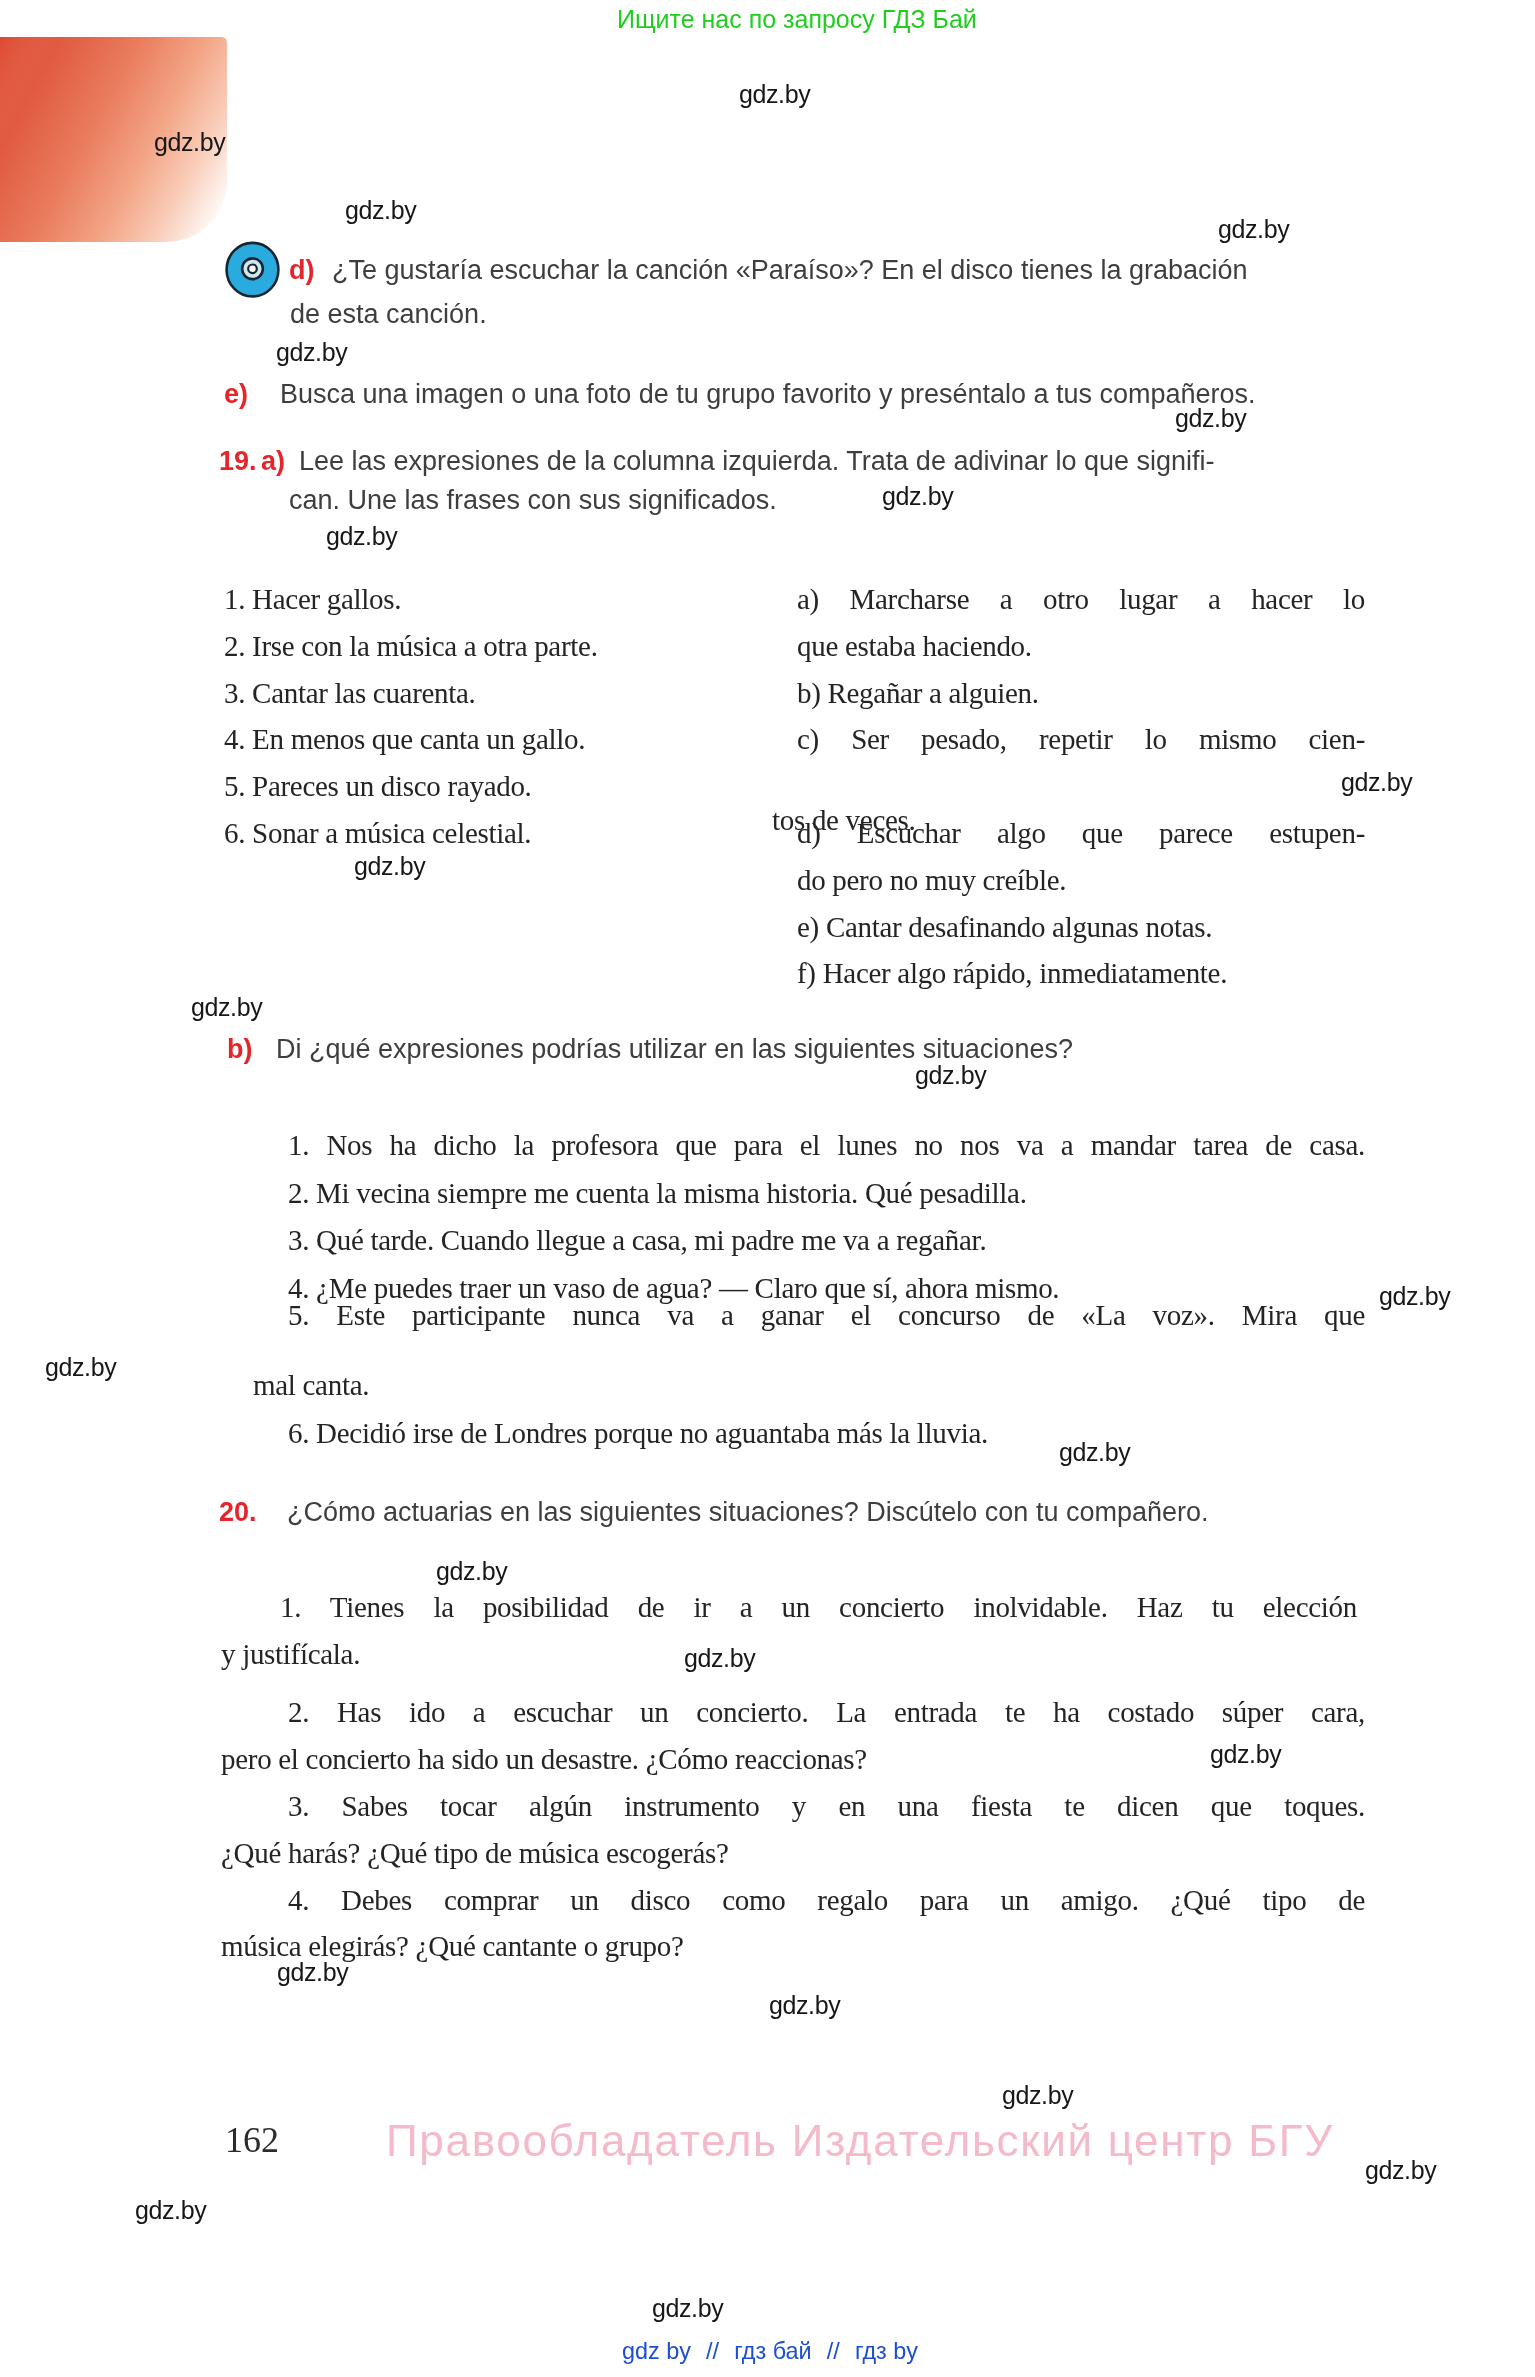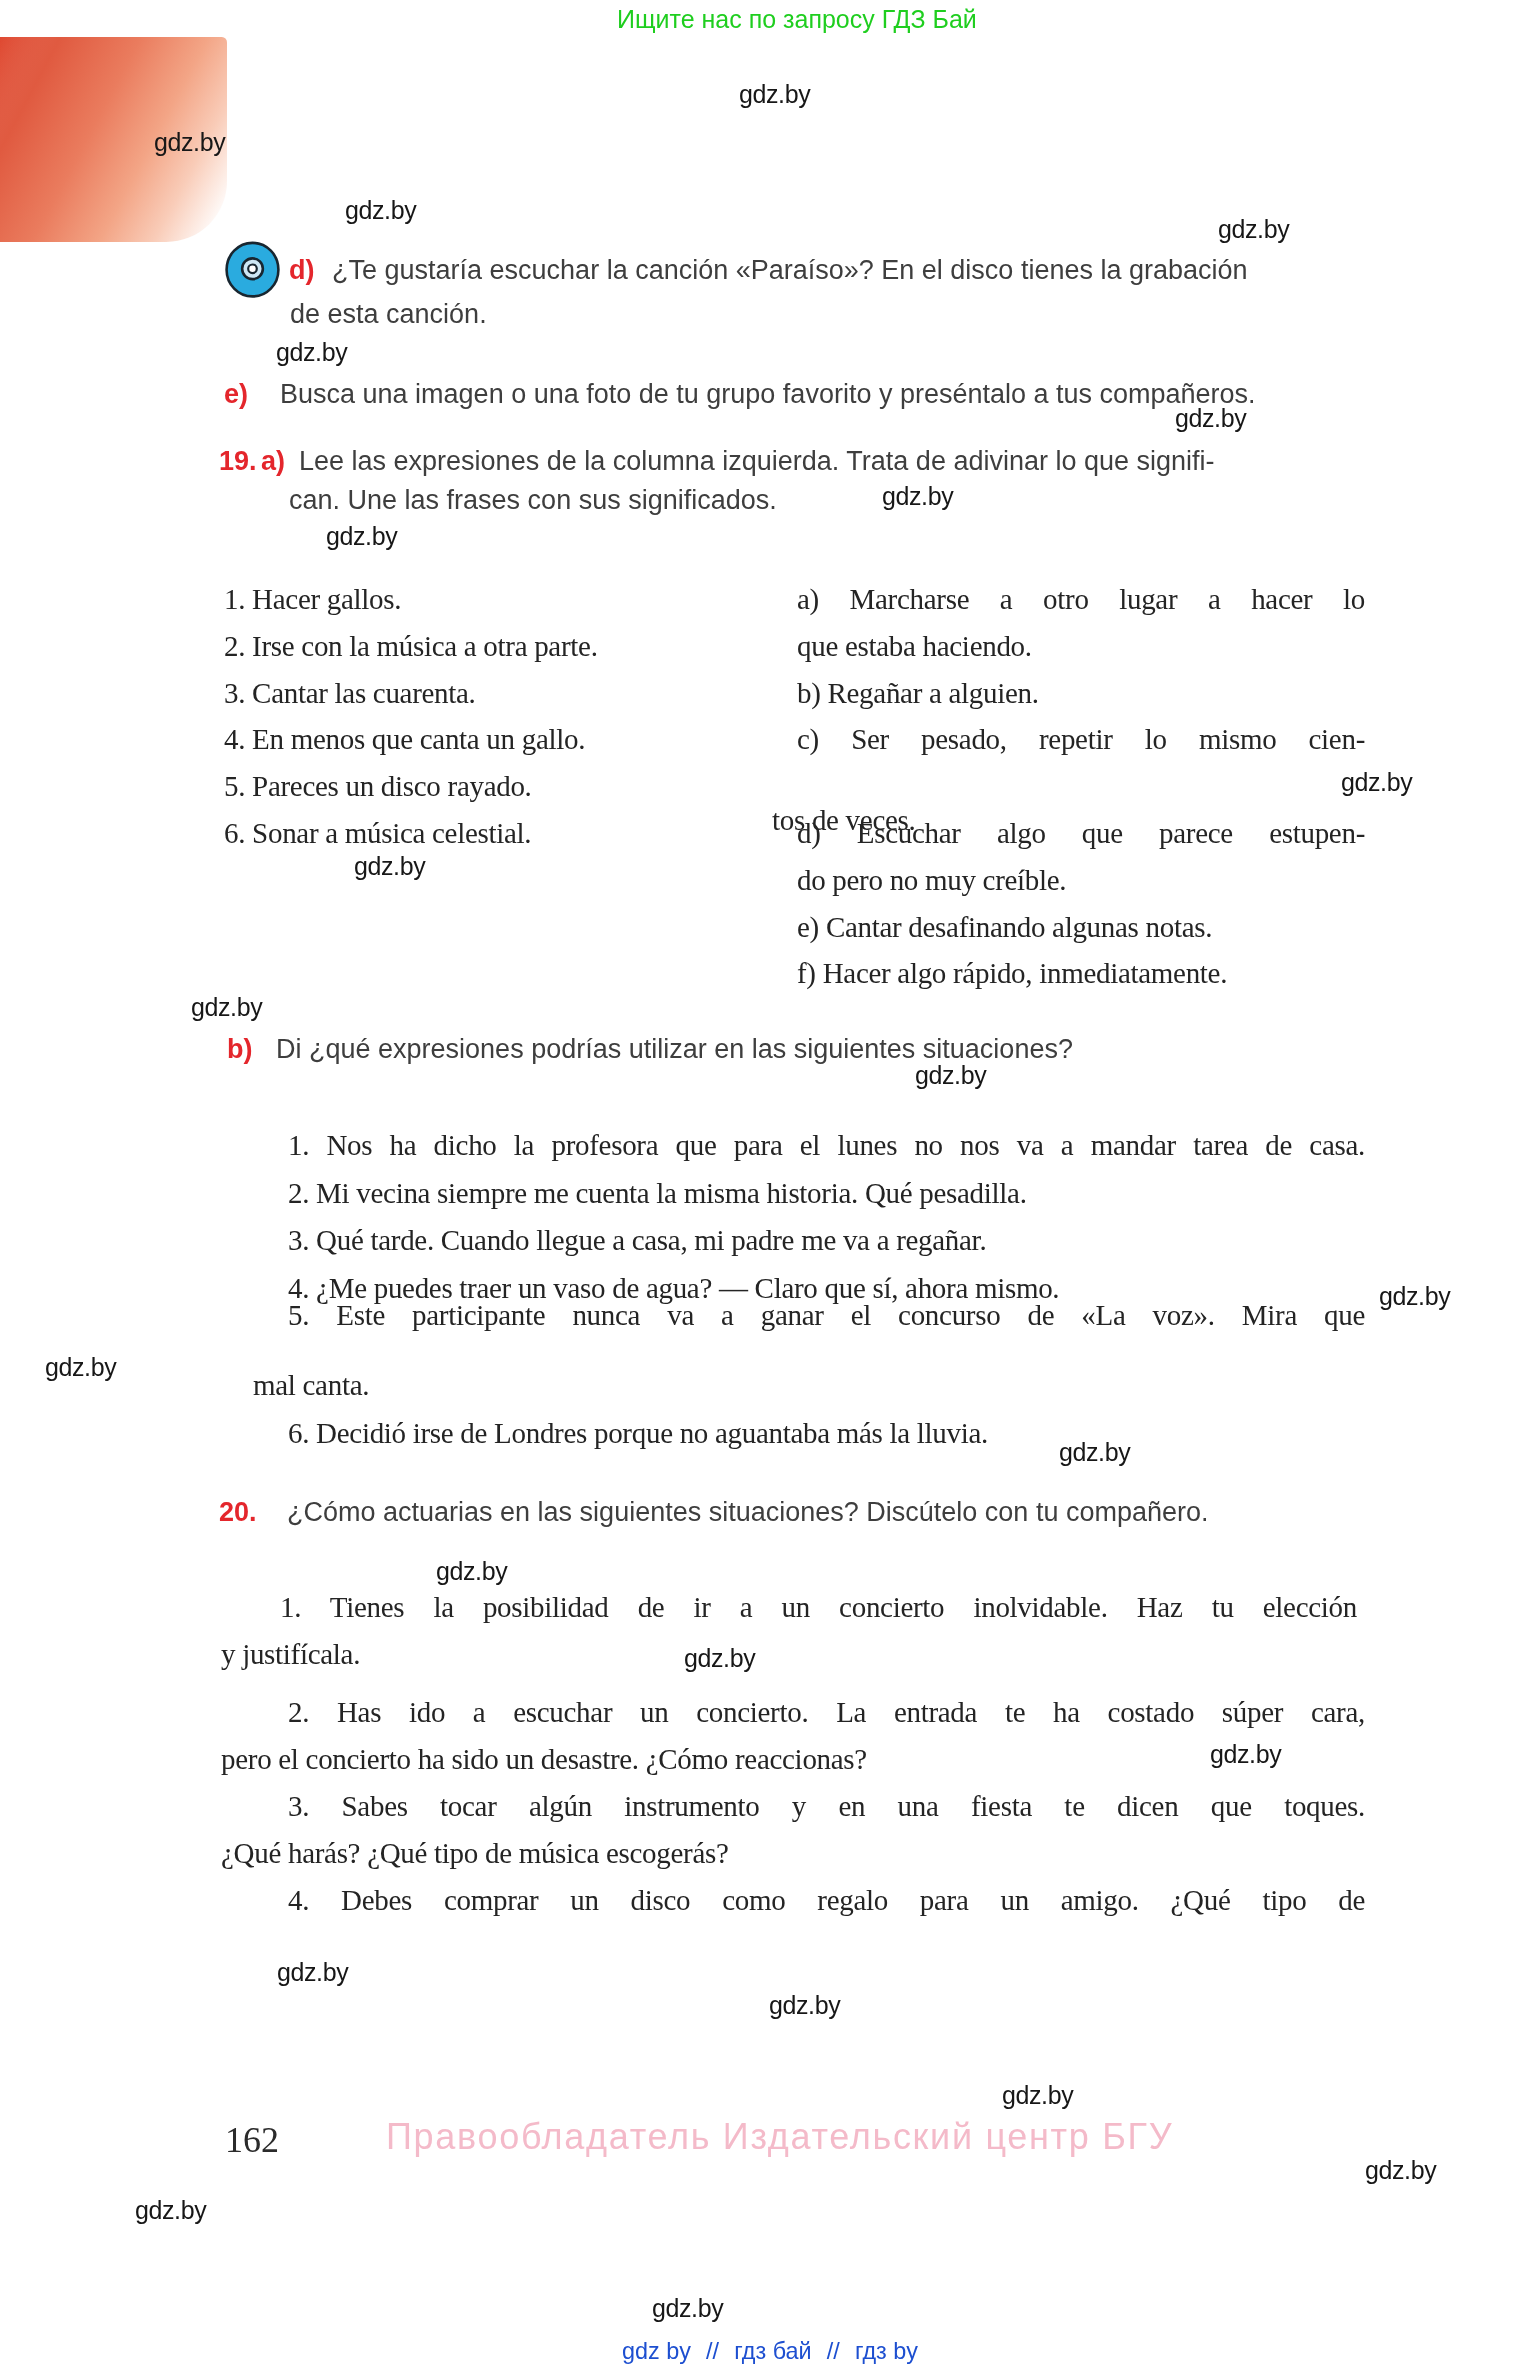--- a/index.html
+++ b/index.html
@@ -10,21 +10,21 @@
   .wm{font-size:25px;color:#171717;white-space:nowrap;letter-spacing:-0.4px;}
   .corner{width:227px;height:205px;border-radius:0 5.2px 61px 0;
           background:linear-gradient(118deg,#e0482e 0%,#e8604600 0%,#e05a40 18%,#ea7c5e 42%,#f3a586 62%,#f9ccb8 78%,#ffffff 95%),
                      linear-gradient(118deg,#df4830 0%,#ffffff 100%);}
   .ins{font-size:27px;color:#3e3e3e;white-space:nowrap;}
   .redlab{font-size:27px;font-weight:bold;color:#e4262c;white-space:nowrap;}
   .ser{font-family:"Liberation Serif",serif;font-size:29px;color:#242424;
        white-space:nowrap;letter-spacing:-0.3px;}
   .just{white-space:normal;text-align:justify;text-align-last:justify;}
   .pgnum{font-family:"Liberation Serif",serif;font-size:36px;color:#2b2b2b;}
-  .pink{font-size:36px;color:#f4bac9;letter-spacing:1.7px;white-space:nowrap;}
+  .pink{font-size:44px;color:#f4bac9;letter-spacing:1.7px;white-space:nowrap;}
   .links{font-size:23.4px;color:#1d4fd0;white-space:nowrap;}
   .links span{margin:0 8.7px;}
   a.bl{color:#1d4fd0;text-decoration:none;}
 </style>
 </head>
 <body>
 
 <div id="page">
 
   <div class="abs promo" style="left:617px;top:5.2px;">Ищите нас по запросу ГДЗ Бай</div>
@@ -82,20 +82,21 @@
   <div class="abs redlab" style="left:219px;top:1497px;">20.</div>
   <div class="abs ins" style="left:287px;top:1497px;">¿Cómo actuarias en las siguientes situaciones? Discútelo con tu compañero.</div>
 
   <div class="abs ser just" style="left:280px;top:1591px;width:1077px;">1. Tienes la posibilidad de ir a un concierto inolvidable. Haz tu elección</div>
   <div class="abs ser" style="left:221px;top:1638px;">y justifícala.</div>
   <div class="abs ser just" style="left:288px;top:1696px;width:1077px;">2. Has ido a escuchar un concierto. La entrada te ha costado súper cara,</div>
   <div class="abs ser" style="left:221px;top:1743px;">pero el concierto ha sido un desastre. ¿Cómo reaccionas?</div>
   <div class="abs ser just" style="left:288px;top:1790px;width:1077px;">3. Sabes tocar algún instrumento y en una fiesta te dicen que toques.</div>
   <div class="abs ser" style="left:221px;top:1837px;">¿Qué harás? ¿Qué tipo de música escogerás?</div>
   <div class="abs ser just" style="left:288px;top:1884px;width:1077px;">4. Debes comprar un disco como regalo para un amigo. ¿Qué tipo de</div>
+  <div class="abs ser" style="left:221px;top:1930px;">música elegirás? ¿Qué cantante o grupo?</div>
 
   <div class="abs pgnum" style="left:225px;top:2119px;">162</div>
   <div class="abs pink" style="left:386px;top:2116px;">Правообладатель Издательский центр БГУ</div>
 
   <div class="abs links" style="left:622px;top:2338px;">
     <a class="bl" href="#">gdz by</a>
     <span>//</span>
     <a class="bl" href="#">гдз бай</a>
     <span>//</span>
     <a class="bl" href="#">гдз by</a>

